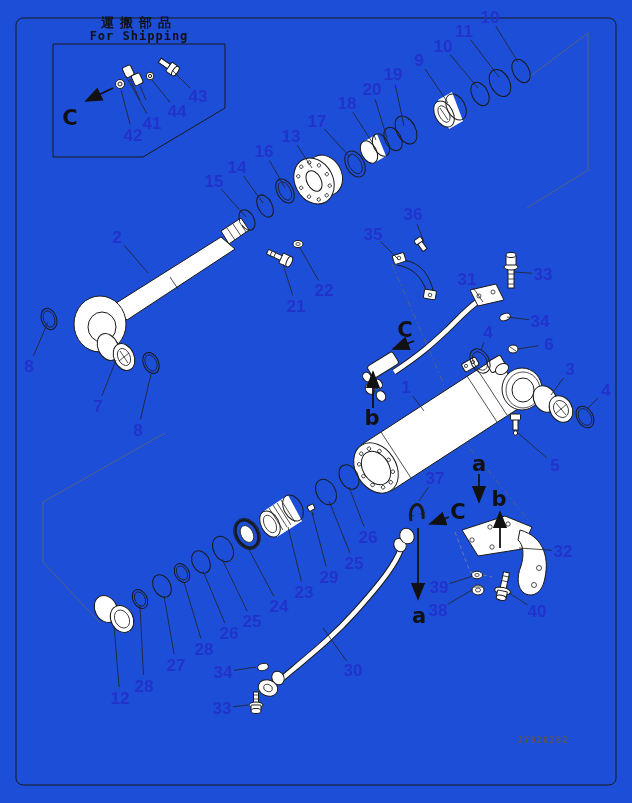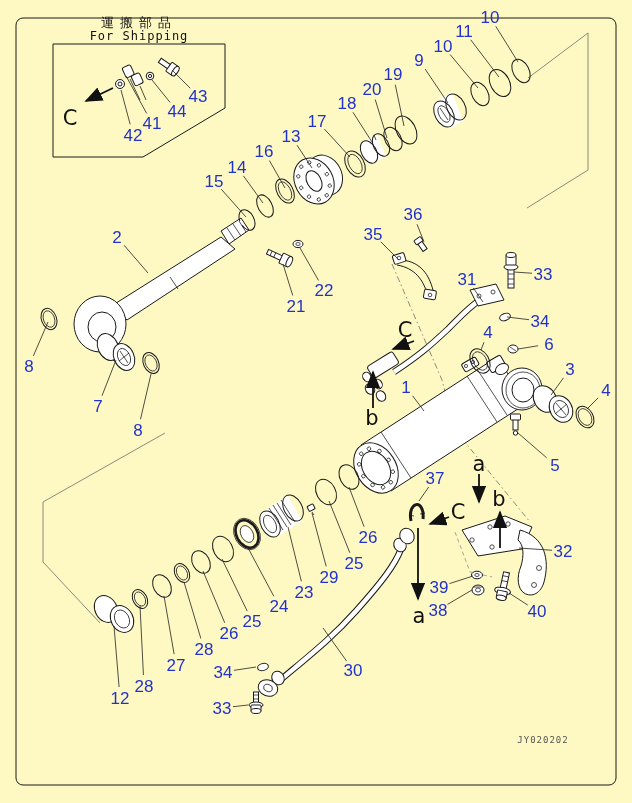--- a/index.html
+++ b/index.html
@@ -1,17 +1,17 @@
 <!DOCTYPE html>
 <html><head>
 <meta charset="utf-8">
 <style>
   html,body{margin:0;padding:0;background:#fff;}
-  #page{position:relative;width:632px;height:803px;background:#fef9c3;overflow:hidden;
-        font-family:"Liberation Sans", sans-serif;}
+  #page{position:relative;width:632px;height:803px;background:#1d4ed8;overflow:hidden;
+        font-family:"Liberation Sans", sans-serif;font-weight:bold;}
   svg{position:absolute;left:0;top:0;}
   .s{fill:none;stroke:#1a1a1a;stroke-width:1;}
   .w{fill:#fff;stroke:#1a1a1a;stroke-width:1;}
   .thin{stroke-width:.75;}
   .thick{stroke-width:2.6;}
   .callout{font-family:"Liberation Sans",sans-serif;font-size:17px;}
   .viewletter{font-family:"DejaVu Sans",sans-serif;font-size:21px;fill:#111;}
   .leader{stroke:#222;stroke-width:.8;fill:none;}
   .boundary{stroke:#666;stroke-width:.75;fill:none;}
   .title-jp{font-family:"DejaVu Sans Mono",monospace;font-size:13px;letter-spacing:6px;fill:#111;}

